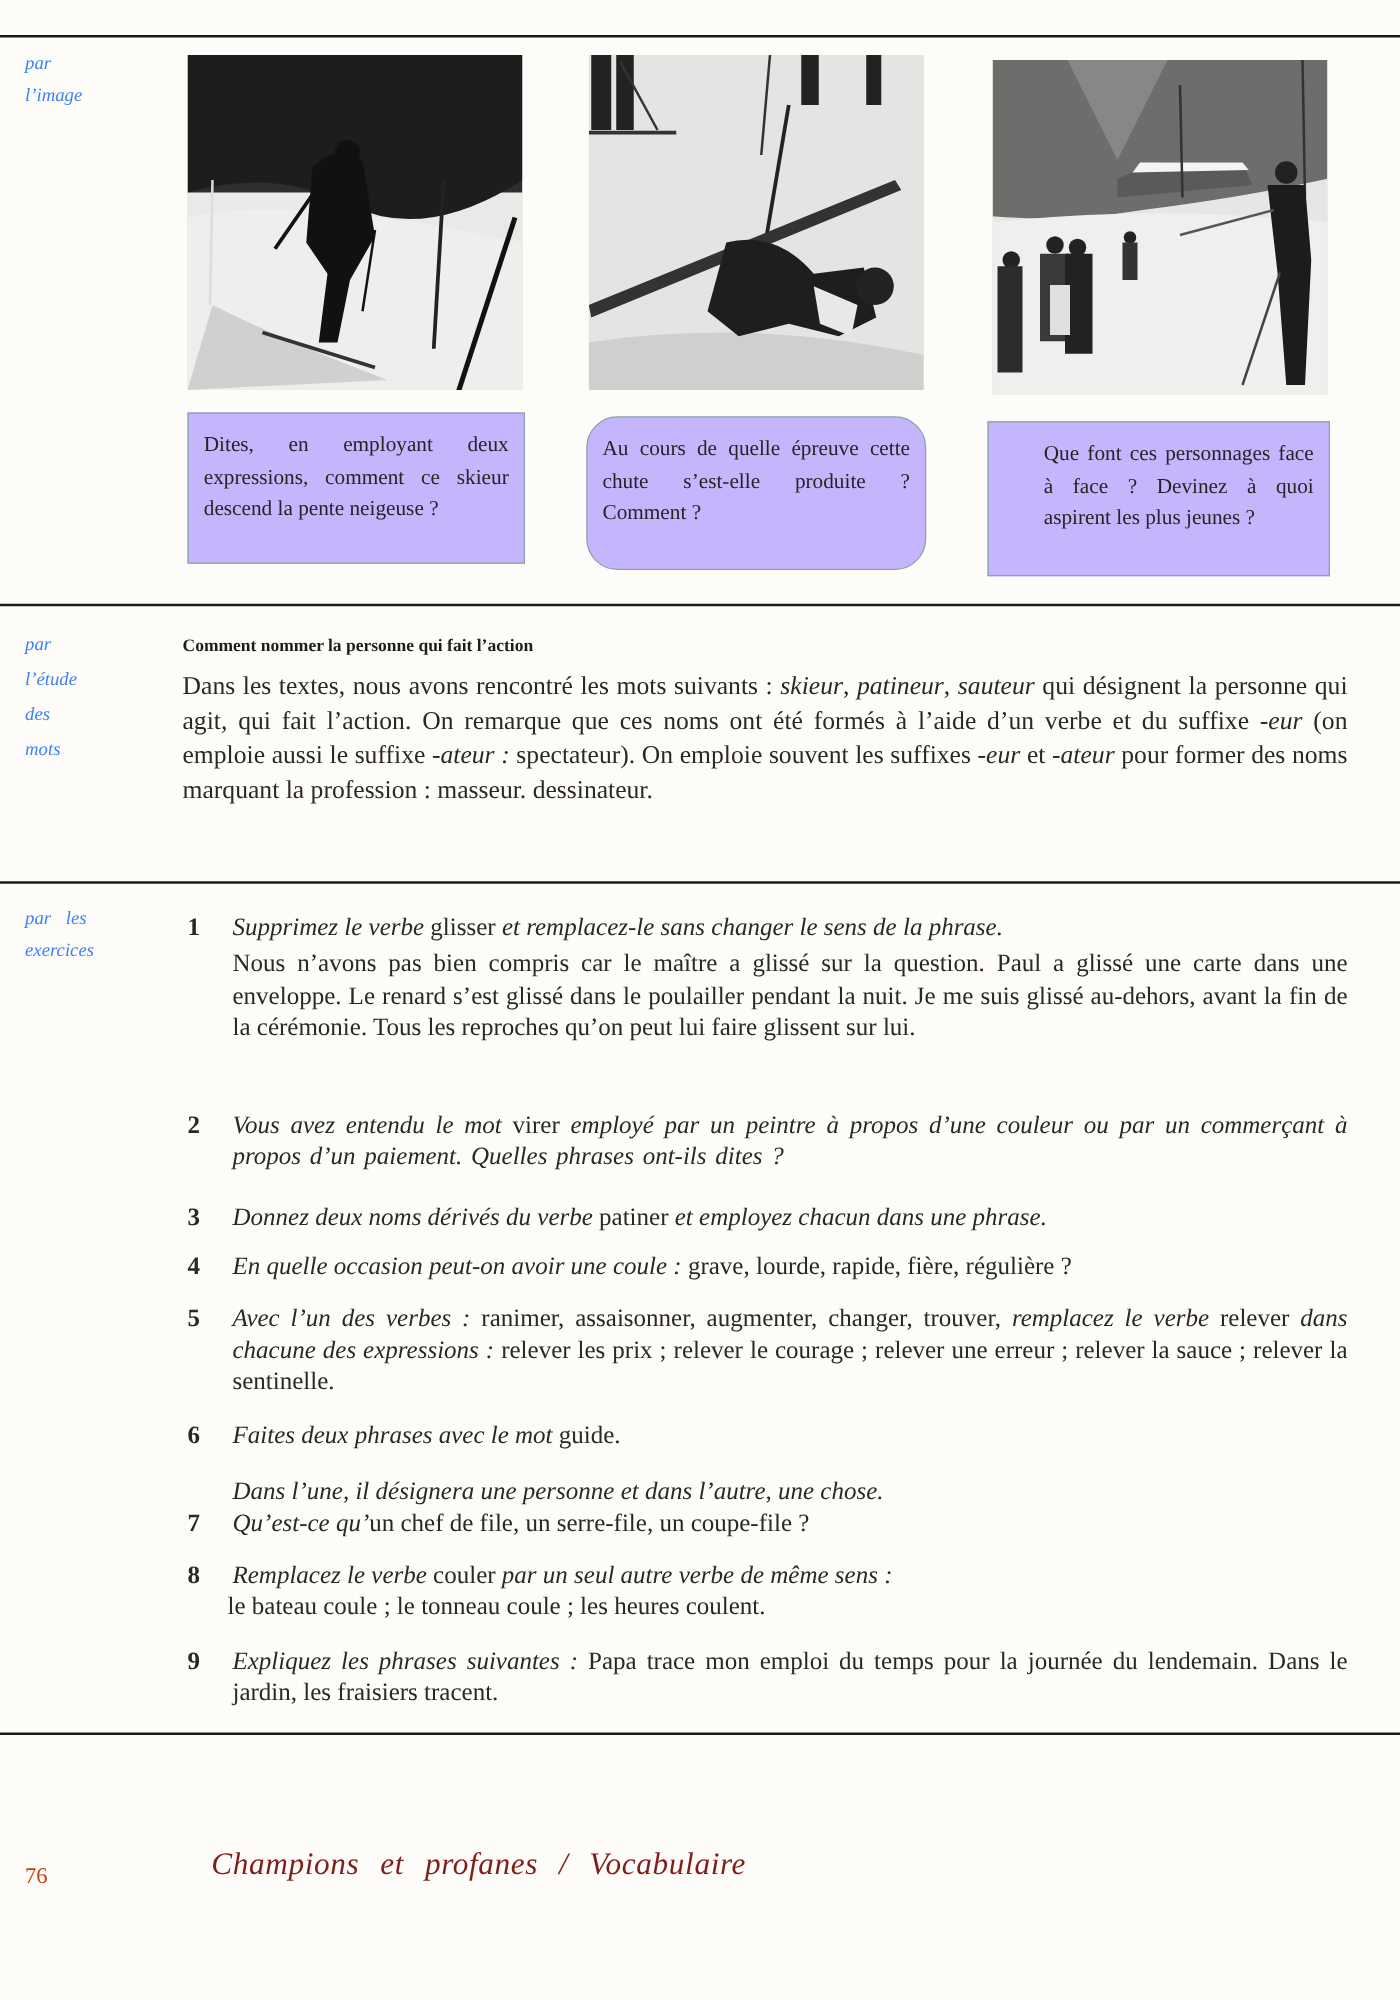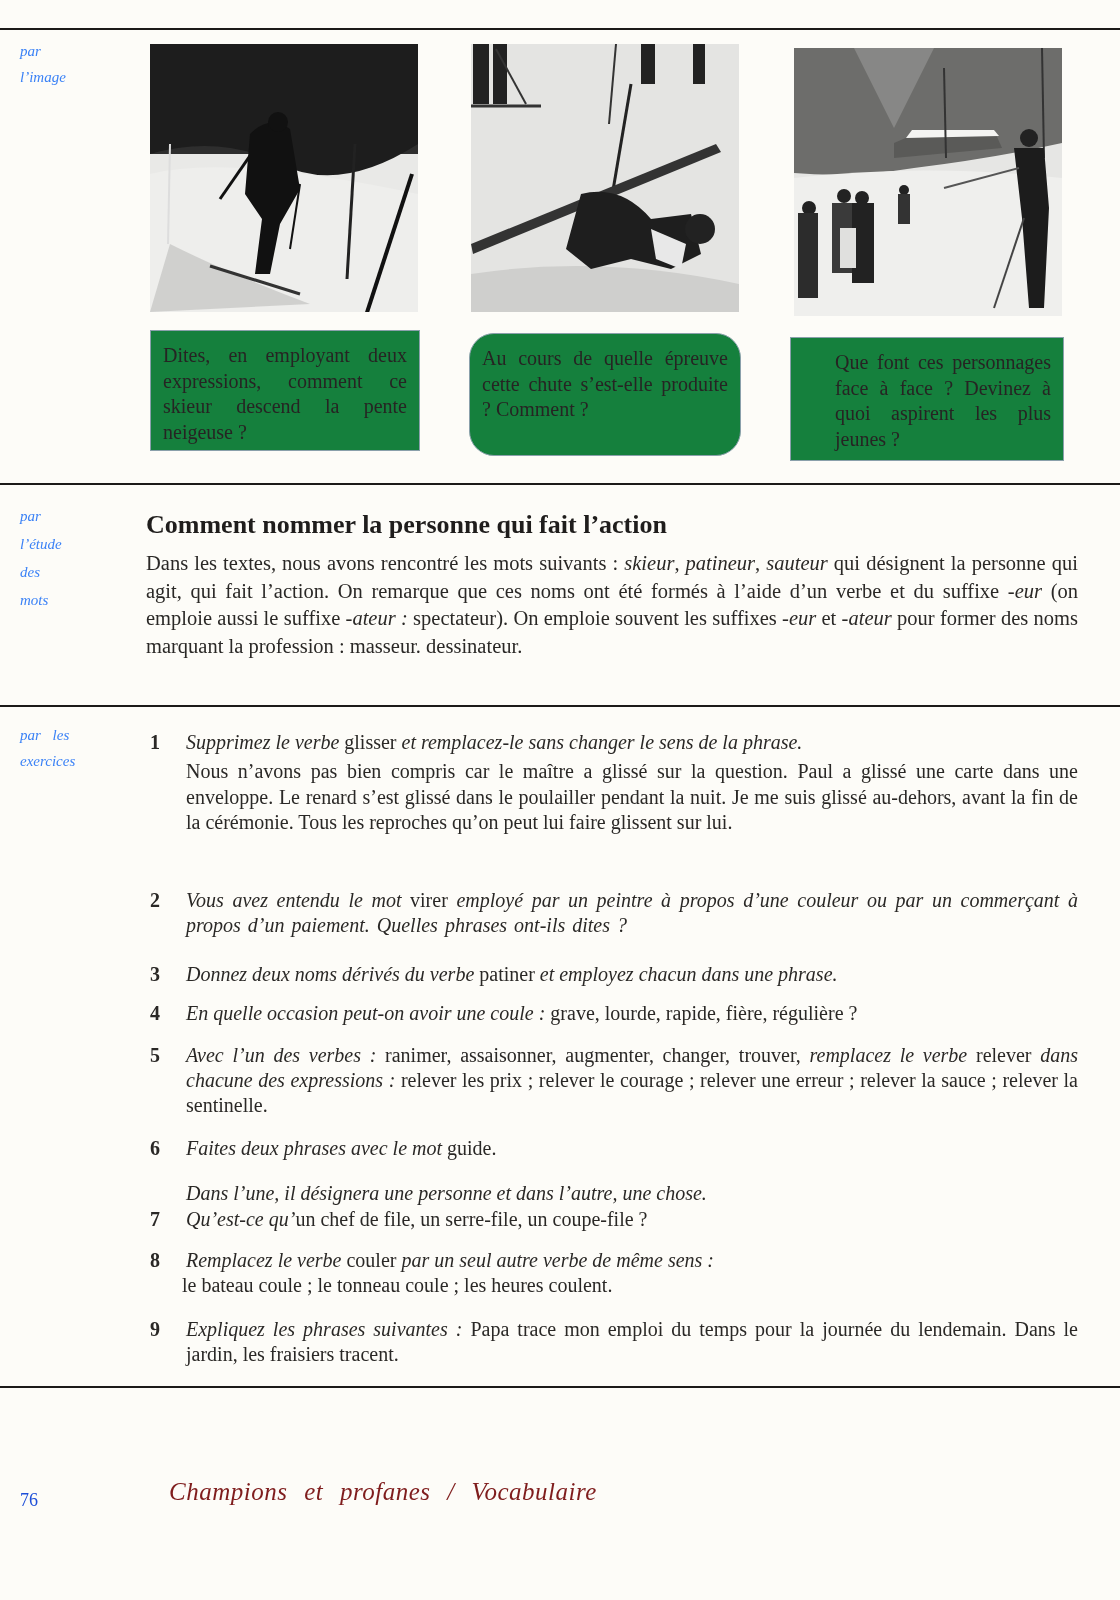--- a/index.html
+++ b/index.html
@@ -9,33 +9,33 @@
     font-family: "DejaVu Serif", "Liberation Serif", serif;
   }
   .rule { position: absolute; left: 0; width: 1120px; height: 2px; background: #1c1a19; }
   .side {
     position: absolute; left: 20px; font-style: italic; font-size: 15px; line-height: 26px;
     font-family: "Liberation Serif", serif; color: #3b82f6;
   }
   .photo { position: absolute; overflow: hidden; background: #ddd; }
   .photo svg { width: 100%; height: 100%; display: block; }
   .caption {
-    position: absolute; border: 1.5px solid #8aa0ab; background: #15803d;
-    font-family: "Liberation Serif", serif; font-size: 20px; line-height: 25.5px;
+    position: absolute; border: 1.5px solid #8aa0ab; background: #c4b5fd;
+    font-family: "Liberation Serif", serif; font-size: 17px; line-height: 25.5px;
     text-align: justify; padding: 12px 12px 10px 12px; box-sizing: border-box; color: #262423;
   }
   .sec2 { position: absolute; left: 146px; top: 510px; width: 932px; font-family: "Liberation Serif", serif; }
-  .sec2 h2 { margin: 0 0 10px 0; font-size: 26px; font-weight: bold; color: #1f1d1c; }
+  .sec2 h2 { margin: 0 0 10px 0; font-size: 14px; font-weight: bold; color: #1f1d1c; }
   .sec2 p { margin: 0; font-size: 20.5px; line-height: 27.5px; text-align: justify; text-align-last: left; }
   .ex { position: absolute; left: 150px; width: 928px; font-family: "Liberation Serif", serif; font-size: 20px; line-height: 25px; }
   .ex .num { position: absolute; left: 0; top: 0; font-weight: bold; width: 20px; }
   .ex .body { margin-left: 36px; text-align: justify; text-align-last: left; }
   .ex .sub { margin-top: 4px; }
   i { font-style: italic; }
-  .footer-num { position: absolute; left: 20px; top: 1490px; font-size: 18px; font-family: "Liberation Serif", serif; color: #1d4ed8; }
+  .footer-num { position: absolute; left: 20px; top: 1490px; font-size: 18px; font-family: "Liberation Serif", serif; color: #c2410c; }
   .footer-title {
     position: absolute; left: 140px; top: 1478px; font-size: 25px; font-style: italic;
     font-family: "Liberation Serif", serif; color: #7f1d1d; letter-spacing: 0.5px; word-spacing: 10px; margin-left: 29px;
   }
 </style>
 </head>
 <body>
 
 <div class="rule" style="top:28px;"></div>
 <div class="rule" style="top:483px;"></div>

